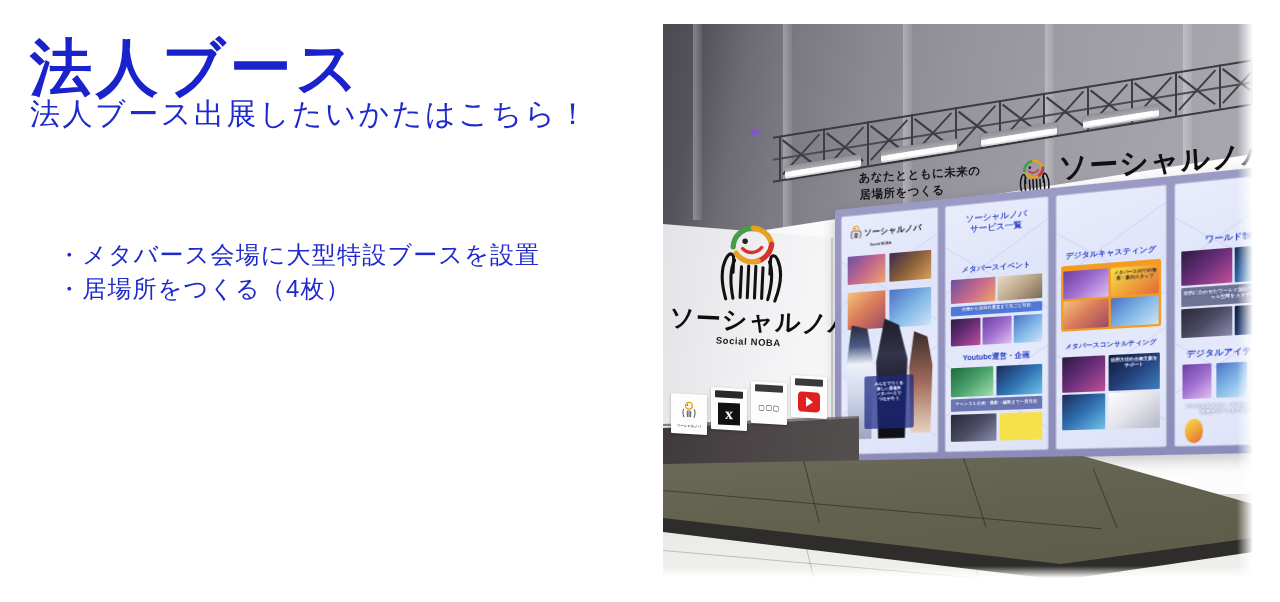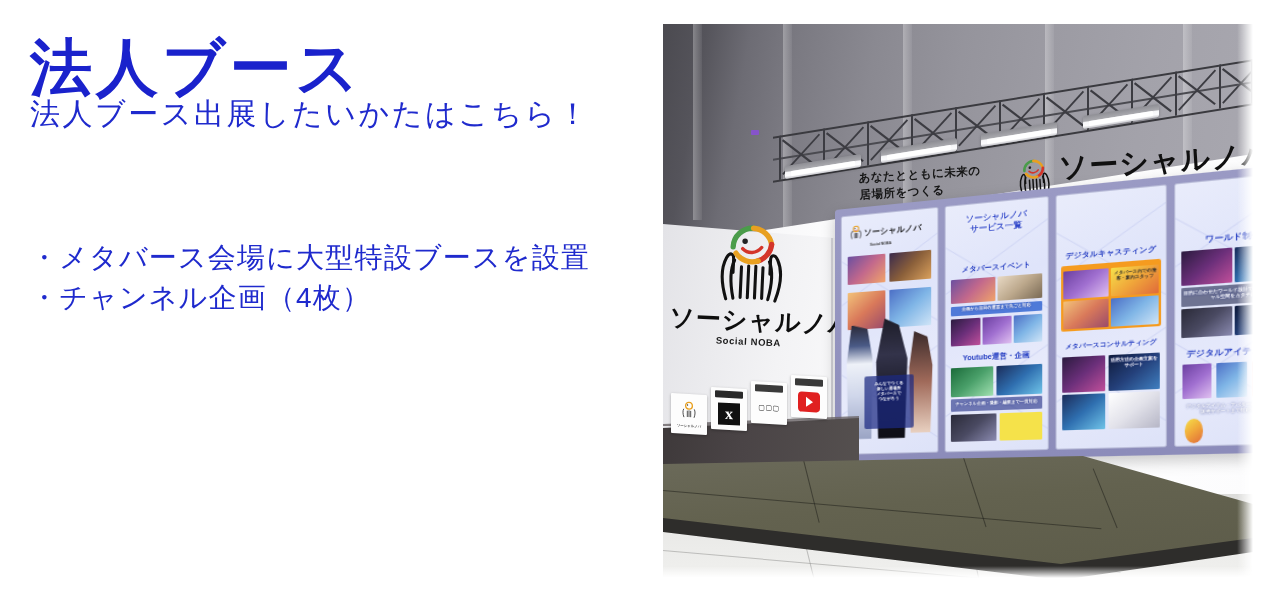--- a/index.html
+++ b/index.html
@@ -20,22 +20,22 @@
     color:#1a22cc;letter-spacing:4px;white-space:nowrap;
   }
   .subhead{
     position:absolute;left:30px;top:96px;
     font-size:30px;line-height:1.2;font-weight:500;
     color:#1f2acd;letter-spacing:2.5px;white-space:nowrap;
   }
 
   .bullets{position:absolute;left:30px;top:238px;width:640px;}
   .bullet{
-    font-size:28px;line-height:1.42;font-weight:500;
-    color:#1f2acd;letter-spacing:1.2px;white-space:nowrap;
+    font-size:24px;line-height:1.42;font-weight:500;
+    color:#1f2acd;letter-spacing:1.2px;white-space:nowrap;margin-left:27px;
   }
 
   .price{
     position:absolute;left:28px;top:438px;
     font-size:96px;line-height:1;font-weight:400;
     color:#1a22cc;letter-spacing:0px;white-space:nowrap;
   }
 
   
   .render{
@@ -216,21 +216,21 @@
 
 <div class="page">
 
   <div class="left-col">
 
     <div class="headline">法人ブース</div>
     <div class="subhead">法人ブース出展したいかたはこちら！</div>
 
     <div class="bullets">
       <div class="bullet">・メタバース会場に大型特設ブースを設置</div>
-      <div class="bullet">・チャンネル企画（4枚）</div>
+      <div class="bullet">・居場所をつくる（4枚）</div>
     </div>
 
   </div>
 
   <div class="render">
 
     <div class="hall-wall"></div>
     <div class="hall-pillar p1"></div>
     <div class="hall-pillar p2"></div>
     <div class="hall-pillar p3"></div>

